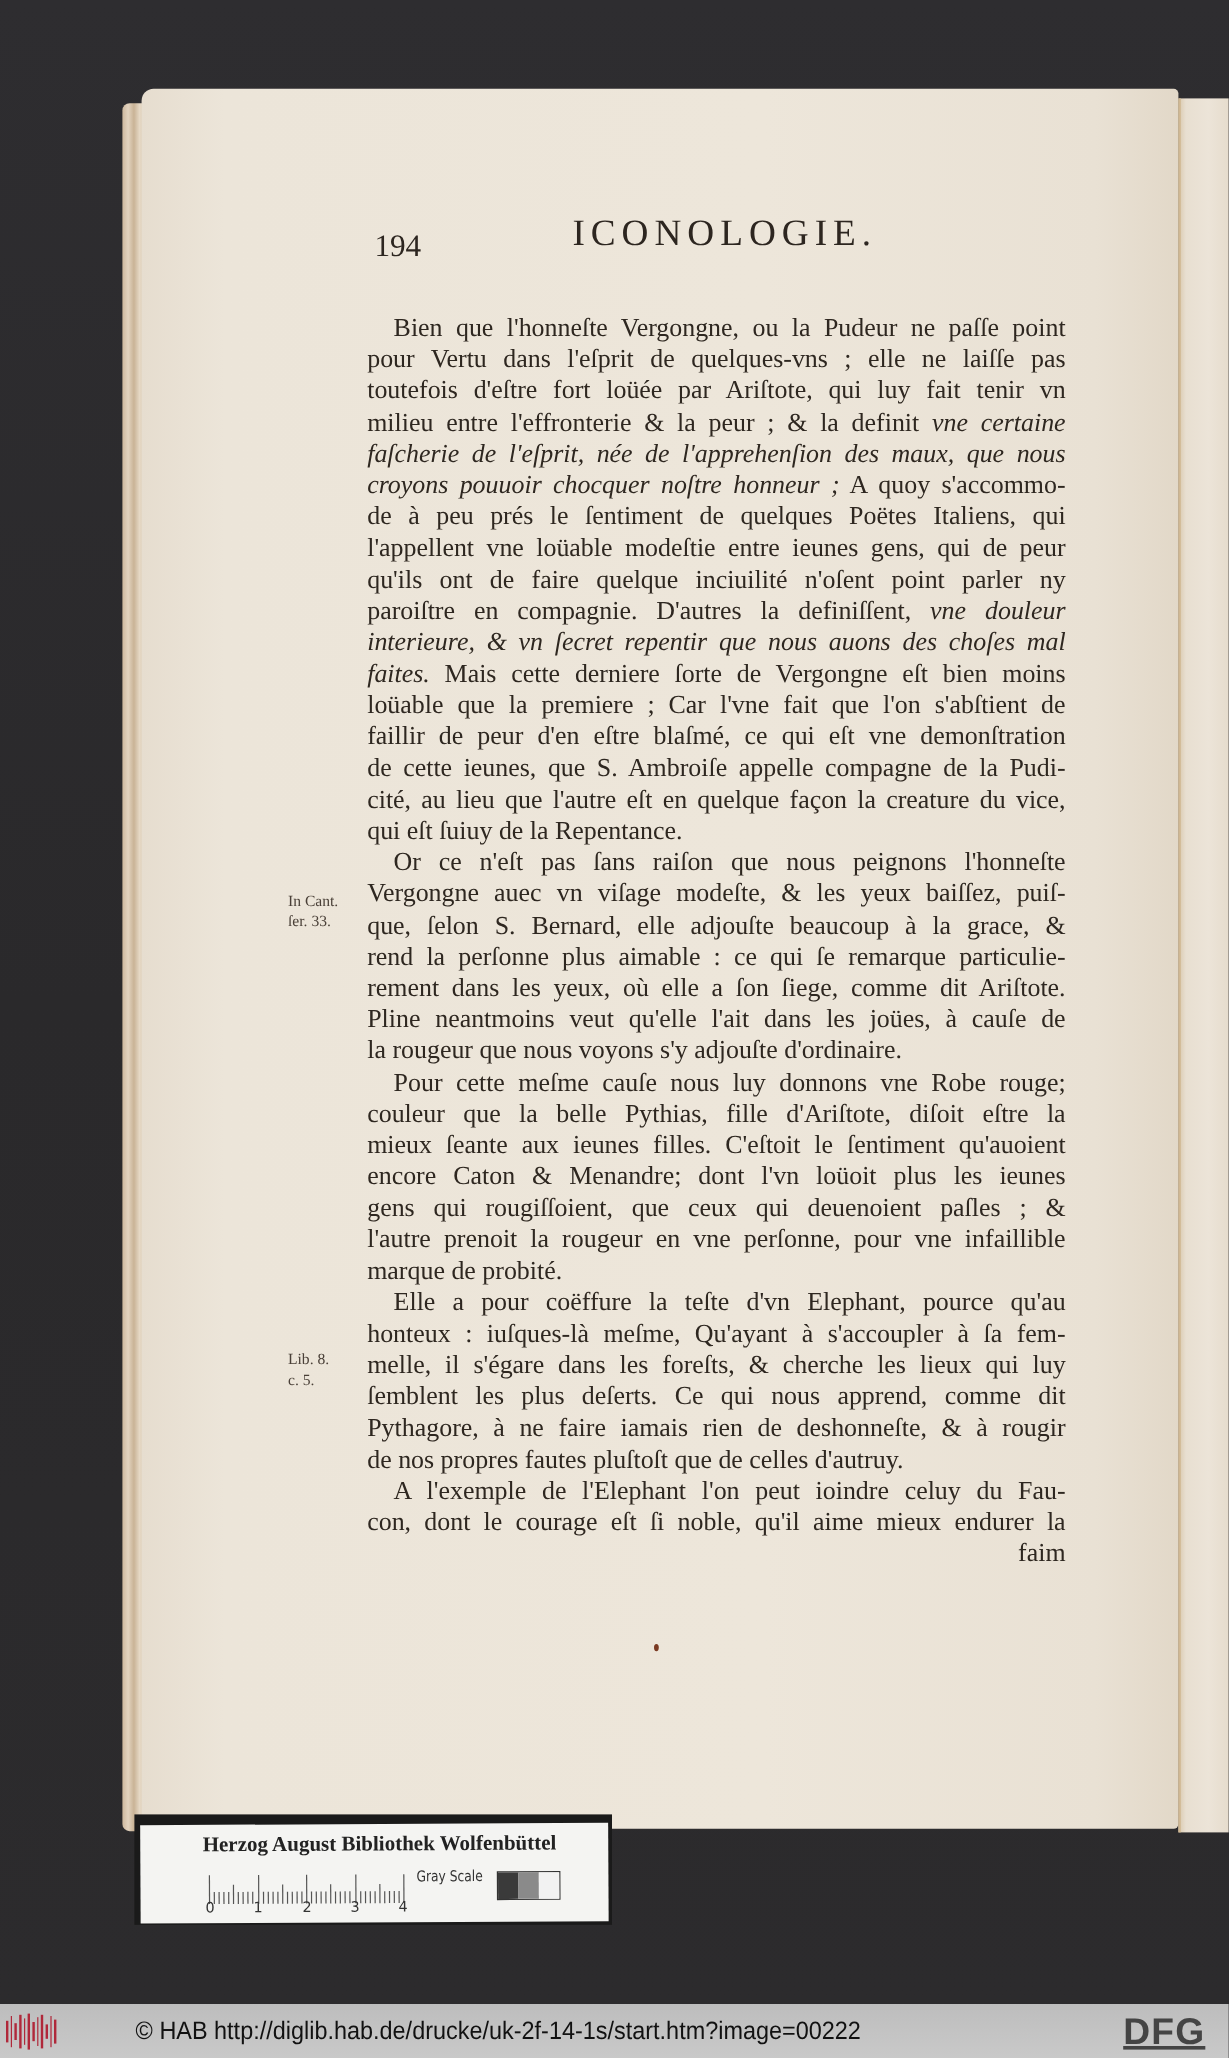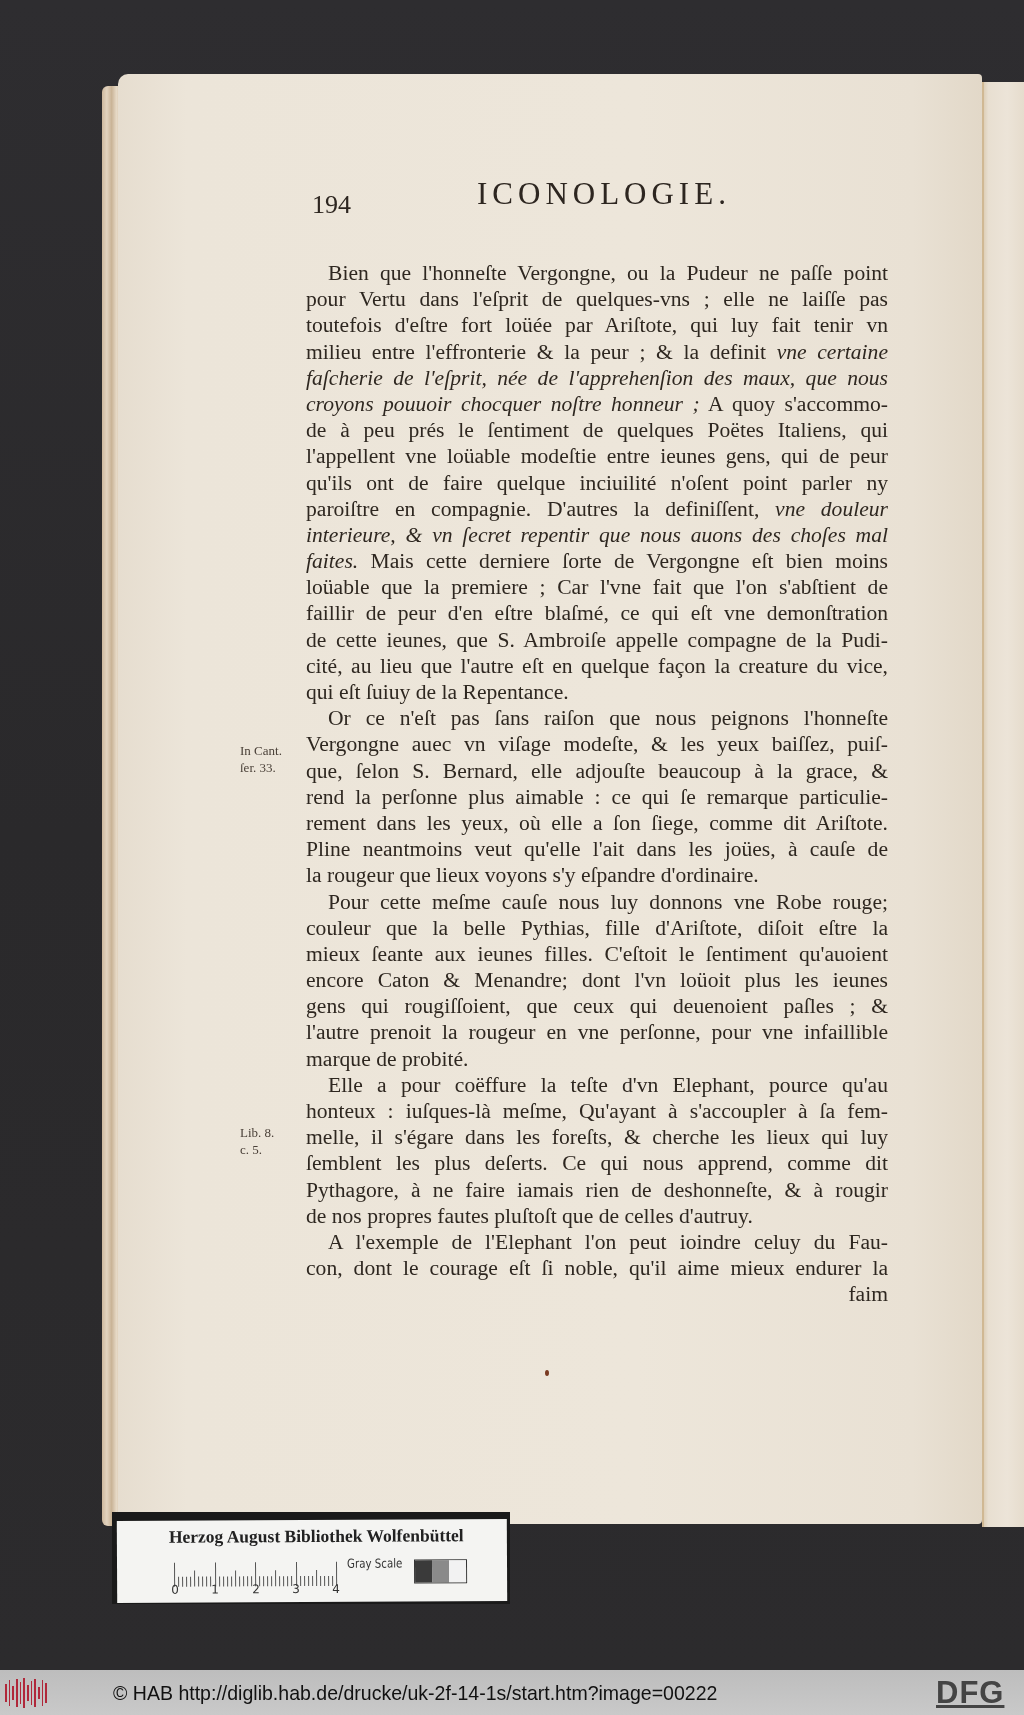--- a/index.html
+++ b/index.html
@@ -123,21 +123,21 @@
     <span class="line">faillir de peur d'en eſtre blaſmé, ce qui eſt vne demonſtration</span>
     <span class="line">de cette ieunes, que S. Ambroiſe appelle compagne de la Pudi-</span>
     <span class="line">cité, au lieu que l'autre eſt en quelque façon la creature du vice,</span>
     <span class="line last">qui eſt ſuiuy de la Repentance.</span>
     <span class="line indent">Or ce n'eſt pas ſans raiſon que nous peignons l'honneſte</span>
     <span class="line">Vergongne auec vn viſage modeſte, &amp; les yeux baiſſez, puiſ-</span>
     <span class="line">que, ſelon S. Bernard, elle adjouſte beaucoup à la grace, &amp;</span>
     <span class="line">rend la perſonne plus aimable : ce qui ſe remarque particulie-</span>
     <span class="line">rement dans les yeux, où elle a ſon ſiege, comme dit Ariſtote.</span>
     <span class="line">Pline neantmoins veut qu'elle l'ait dans les joües, à cauſe de</span>
-    <span class="line last">la rougeur que lieux voyons s'y eſpandre d'ordinaire.</span>
+    <span class="line last">la rougeur que nous voyons s'y adjouſte d'ordinaire.</span>
     <span class="line indent">Pour cette meſme cauſe nous luy donnons vne Robe rouge;</span>
     <span class="line">couleur que la belle Pythias, fille d'Ariſtote, diſoit eſtre la</span>
     <span class="line">mieux ſeante aux ieunes filles. C'eſtoit le ſentiment qu'auoient</span>
     <span class="line">encore Caton &amp; Menandre; dont l'vn loüoit plus les ieunes</span>
     <span class="line">gens qui rougiſſoient, que ceux qui deuenoient paſles ; &amp;</span>
     <span class="line">l'autre prenoit la rougeur en vne perſonne, pour vne infaillible</span>
     <span class="line last">marque de probité.</span>
     <span class="line indent">Elle a pour coëffure la teſte d'vn Elephant, pource qu'au</span>
     <span class="line">honteux : iuſques-là meſme, Qu'ayant à s'accoupler à ſa fem-</span>
     <span class="line">melle, il s'égare dans les foreſts, &amp; cherche les lieux qui luy</span>

